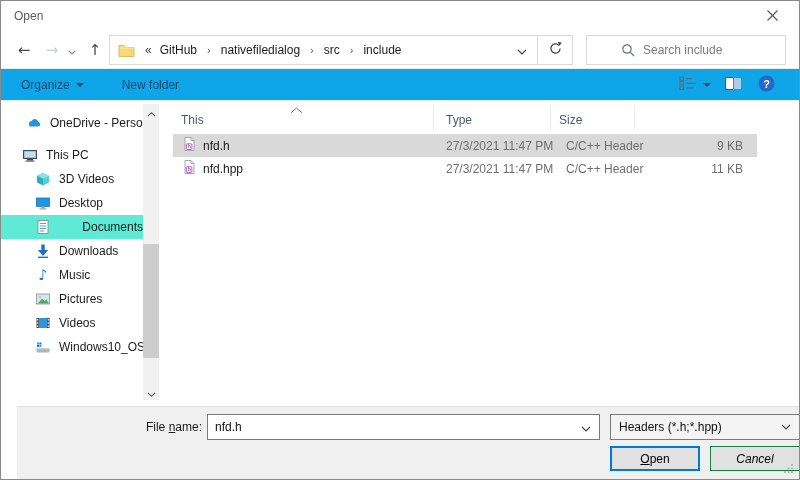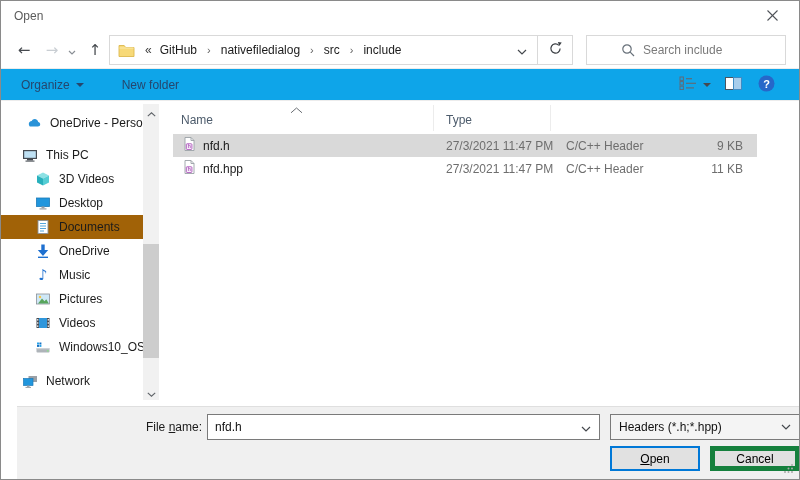--- a/index.html
+++ b/index.html
@@ -51,21 +51,21 @@
 
   
   .content { position:absolute; left:0; top:100px; right:0; height:305px; background:#fff; }
 
   .sidebar { position:absolute; left:0; top:0; width:142px; height:100%; padding-top:10px; overflow:hidden; }
   .side-item { display:flex; align-items:center; height:24px; width:142px; cursor:default; white-space:nowrap; overflow:hidden; }
   .side-item .sicon { width:16px; height:16px; margin-right:8px; flex:0 0 16px; display:flex; align-items:center; justify-content:center; }
   .side-item.lvl0 { padding-left:21px; }
   .side-item.od   { padding-left:25px; }
   .side-item.lvl1 { padding-left:34px; }
-  .side-item.selected { background:#a16207; }
+  .side-item.selected { background:#5eead4;justify-content:space-between; }
   .gap8 { margin-top:8px; }
   .gap10 { margin-top:10px; }
   .music-glyph { font-family:"DejaVu Sans", sans-serif; color:#1e70d0; font-size:15px; line-height:16px; }
 
   .side-scroll { position:absolute; left:142px; top:3px; width:16px; height:296px; background:#f1f1f1; }
   .scroll-arrow { position:absolute; left:0; width:16px; height:16px; background:#f1f1f1; border:none; display:flex; align-items:center; justify-content:center; }
   #scroll-up { top:0; }
   #scroll-down { bottom:0; }
   .scroll-thumb { position:absolute; left:0; top:140px; width:16px; height:114px; background:#cdcdcd; }
 
@@ -91,21 +91,21 @@
   .footer { position:absolute; left:16px; top:405px; right:0; height:75px; background:#f0f0f0; border-top:1px solid #dfdfdf; }
   .fn-label { position:absolute; left:0; top:7px; width:185px; height:26px; line-height:26px; text-align:right; color:#1b1b1b; }
   .u { text-decoration:underline; }
   .fn-combo { position:absolute; left:190px; top:7px; width:393px; height:26px; border:1px solid #7a7a7a; background:#fff; display:flex; align-items:center; }
   .fn-combo input { flex:1; border:none; outline:none; padding-left:7px; font-family:"Liberation Sans", sans-serif; font-size:12px; color:#111; min-width:0; background:transparent; }
   .combo-chev { width:26px; height:24px; border:none; background:transparent; display:flex; align-items:center; justify-content:center; }
   .ft-combo { position:absolute; left:593px; top:7px; width:190px; height:26px; border:1px solid #7a7a7a; background:#f4f4f4; display:flex; align-items:center; }
   .ft-combo .ftval { flex:1; padding-left:8px; color:#111; white-space:nowrap; overflow:hidden; }
   .btn { position:absolute; top:39px; width:90px; height:25px; background:#e1e1e1; font-family:"Liberation Sans", sans-serif; font-size:12px; color:#000; display:flex; align-items:center; justify-content:center; }
   #open-btn { left:593px; border:2px solid #0078d7; }
-  #cancel-btn { left:693px; border:5px solid #15803d; }
+  #cancel-btn { left:693px; border:1px solid #15803d;font-style:italic; }
   .grip { position:absolute; right:5px; bottom:4px; }
 </style>
 </head>
 <body>
 
 <div class="window">
 
   <div class="titlebar">
     <span class="title">Open</span>
     <button class="close-btn">
@@ -271,21 +271,21 @@
         </span>
         <span>Documents</span>
       </div>
       <div class="side-item lvl1">
         <span class="sicon">
           <svg width="16" height="16">
               <polygon points="6.3,1.5 9.7,1.5 9.7,7 13.2,7 8,13 2.8,7 6.3,7" fill="#1e70d0"></polygon>
               <rect x="3" y="13.6" width="10" height="1.4" fill="#1e70d0"></rect>
             </svg>
         </span>
-        <span>OneDrive</span>
+        <span>Downloads</span>
       </div>
       <div class="side-item lvl1">
         <span class="sicon">
             <span class="music-glyph">♪</span>
           </span>
         <span>Music</span>
       </div>
       <div class="side-item lvl1">
         <span class="sicon">
           <svg width="16" height="16">
@@ -318,31 +318,20 @@
               <rect x="4.4" y="3.5" width="2" height="2" fill="#1470c4"></rect>
               <rect x="2" y="5.9" width="2" height="2" fill="#1470c4"></rect>
               <rect x="4.4" y="5.9" width="2" height="2" fill="#29a3e8"></rect>
               <rect x="1.5" y="9" width="13" height="4.5" rx="0.8" fill="#aeb4b9"></rect>
               <rect x="1.5" y="9" width="13" height="1.2" fill="#cdd2d6"></rect>
               <circle cx="12.8" cy="11.8" r="0.9" fill="#8de08d"></circle>
             </svg>
         </span>
         <span>Windows10_OS (</span>
       </div>
-      <div class="side-item lvl0 gap10">
-        <span class="sicon">
-          <svg width="16" height="16">
-              <rect x="6.5" y="3" width="8.5" height="6" fill="#9aa0a6"></rect>
-              <rect x="1.5" y="5.5" width="9.5" height="7" fill="#2196dd" stroke="#1b7ab8" stroke-width="0.7"></rect>
-              <rect x="5" y="12.5" width="2.5" height="1.4" fill="#9aa0a6"></rect>
-              <rect x="3.5" y="13.9" width="5.5" height="1" fill="#9aa0a6"></rect>
-            </svg>
-        </span>
-        <span>Network</span>
-      </div>
     </div>
 
     <div class="side-scroll">
       <button class="scroll-arrow" id="scroll-up">
         <span><svg width="9" height="5">
               <polyline points="0.8,4.2 4.5,0.8 8.2,4.2" fill="none" stroke="#5f6368" stroke-width="1.1"></polyline>
             </svg></span>
       </button>
       <div class="scroll-thumb"></div>
       <button class="scroll-arrow" id="scroll-down">
@@ -351,24 +340,27 @@
             </svg></span>
       </button>
     </div>
 
     <div class="filelist">
       <div class="lheader">
         <div class="hcell hc-name">
           <span class="sortmark"><svg width="13" height="7">
                 <polyline points="1,5.8 6.5,1 12,5.8" fill="none" stroke="#6b6f74" stroke-width="1"></polyline>
               </svg></span>
-          <span>Name</span>
+          <span>This</span>
         </div>
         <div class="hcell hc-type">
           <span>Type</span>
+        </div>
+        <div class="hcell hc-size">
+          <span>Size</span>
         </div>
       </div>
 
       <div class="rows">
         <div class="frow selected">
           <div class="fc fc-name">
             <span>
               <svg width="16" height="16">
                   <path d="M4 1.5h6l3 3v10H4z" fill="#fff" stroke="#9aa0a6" stroke-width="0.9"></path>
                   <path d="M10 1.5v3h3" fill="none" stroke="#9aa0a6" stroke-width="0.9"></path>

